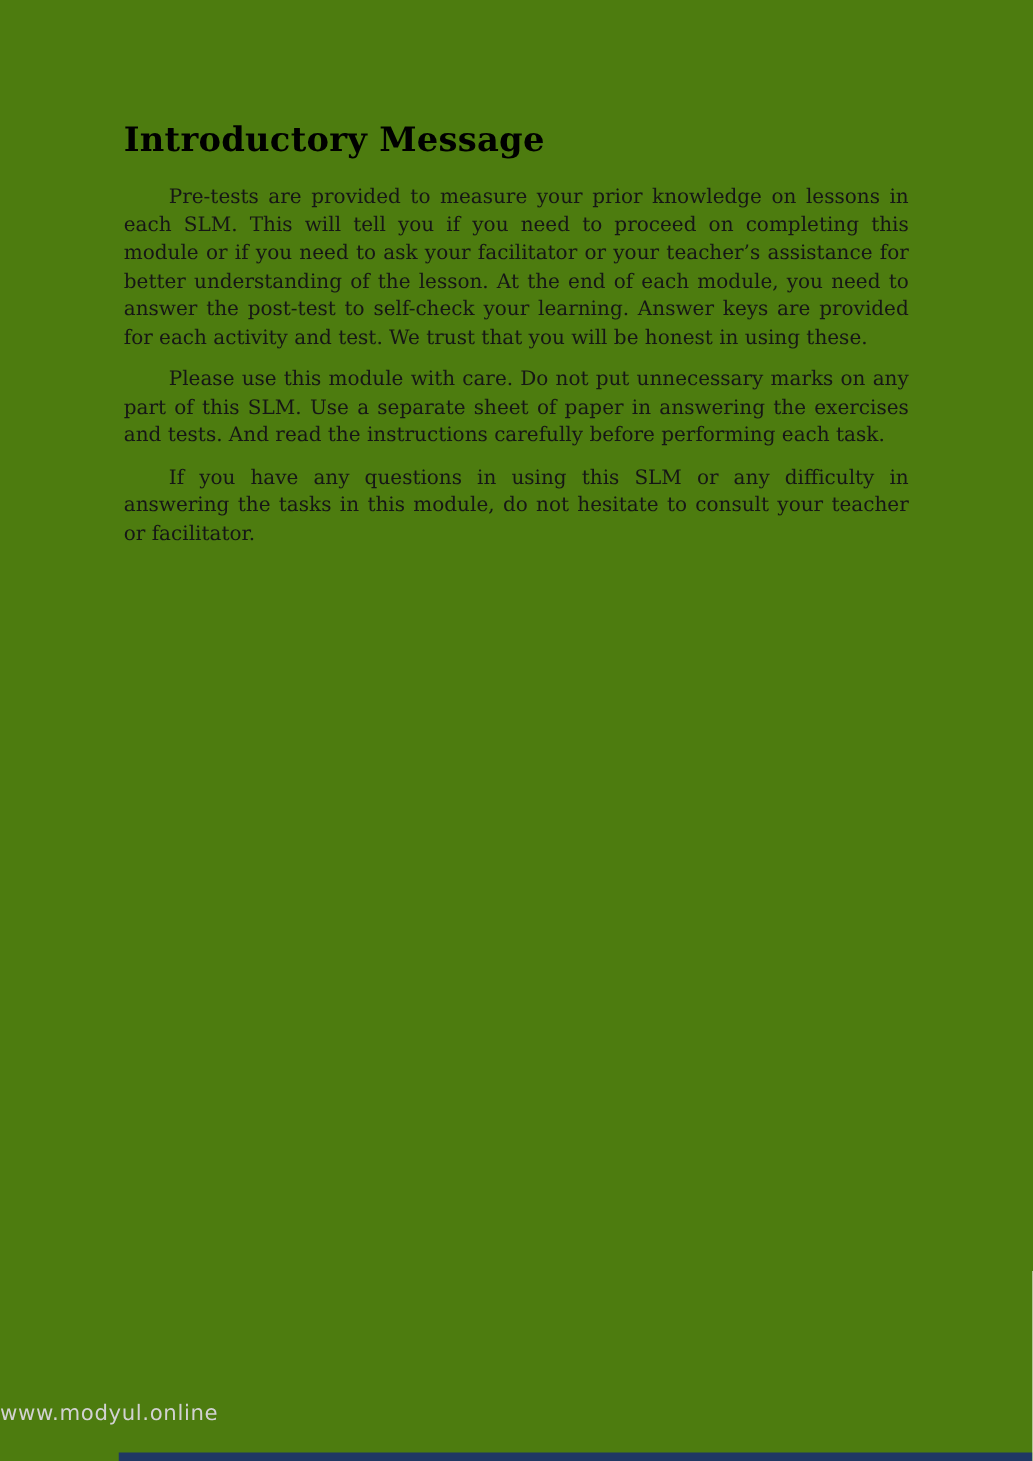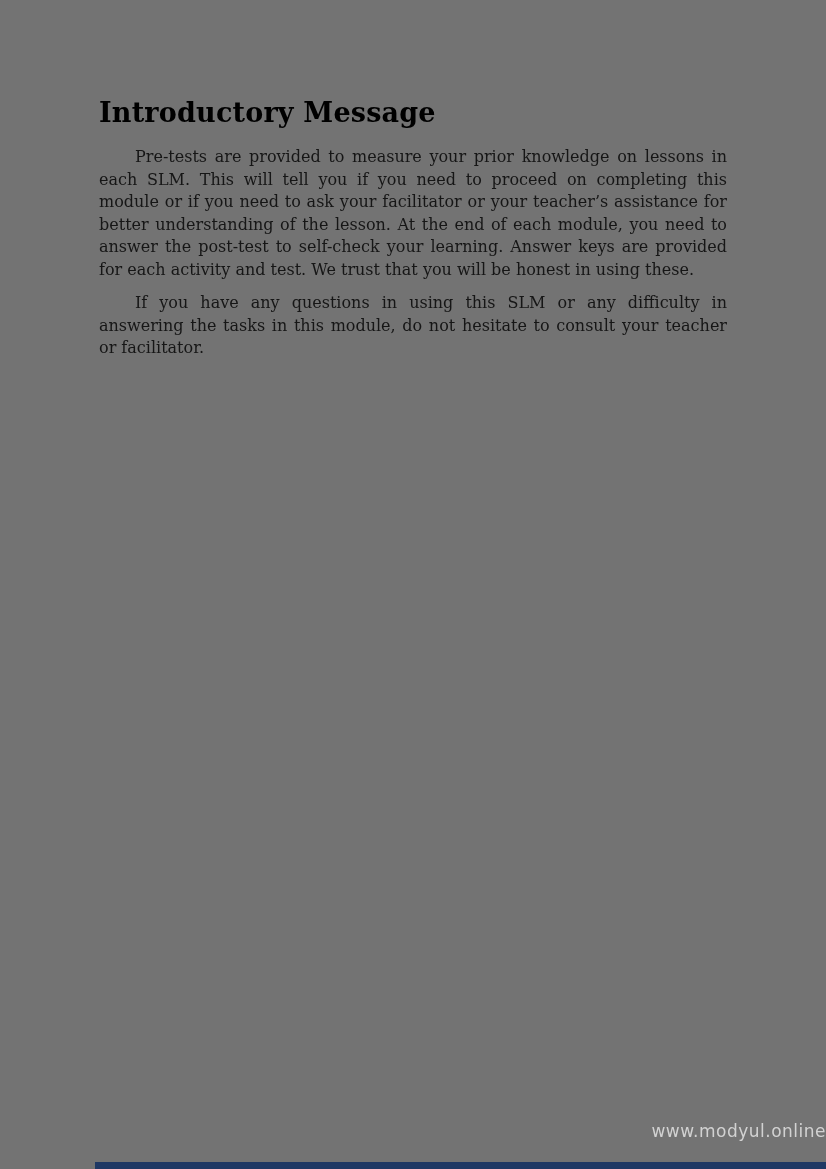--- a/index.html
+++ b/index.html
@@ -4,21 +4,21 @@
 <style>
   html, body {
     margin: 0;
     padding: 0;
     background: #ffffff;
   }
   .page {
     position: relative;
     width: 826px;
     height: 1169px;
-    background: #737373;
+    background: #4d7c0f;
     overflow: hidden;
     font-family: "DejaVu Serif", serif;
   }
   .content {
     position: absolute;
     left: 99px;
     top: 96px;
     width: 628px;
   }
   .doc-title {
@@ -36,21 +36,21 @@
     line-height: 22.5px;
     color: #161616;
     text-align: justify;
     text-indent: 36px;
   }
   .watermark {
     position: absolute;
     left: 0;
     top: 1121px;
     width: 100%;
-    text-align: right;
+    text-align: left;
     font-family: "DejaVu Sans", sans-serif;
     font-size: 17px;
     letter-spacing: 0.5px;
     color: #d2d2d2;
   }
   .footer-rule {
     position: absolute;
     left: 95px;
     right: 0;
     bottom: 0;
@@ -58,19 +58,20 @@
     background: #1f3864;
   }
 </style>
 </head>
 <body>
 
 <div class="page">
   <div class="content">
     <h1 class="doc-title">Introductory Message</h1>
     <p class="para">Pre-tests are provided to measure your prior knowledge on lessons in each SLM. This will tell you if you need to proceed on completing this module or if you need to ask your facilitator or your teacher’s assistance for better understanding of the lesson. At the end of each module, you need to answer the post-test to self-check your learning. Answer keys are provided for each activity and test. We trust that you will be honest in using these.</p>
+    <p class="para">Please use this module with care. Do not put unnecessary marks on any part of this SLM. Use a separate sheet of paper in answering the exercises and tests.  And read the instructions carefully before performing each task.</p>
     <p class="para">If you have any questions in using this SLM or any difficulty in answering the tasks in this module, do not hesitate to consult your teacher or facilitator.</p>
   </div>
 
   <div class="watermark" style="color: rgb(210, 210, 210);">www.modyul.online</div>
 
   <div class="footer-rule" style="background: rgb(31, 56, 100);"></div>
 </div>
 
 </body></html>

